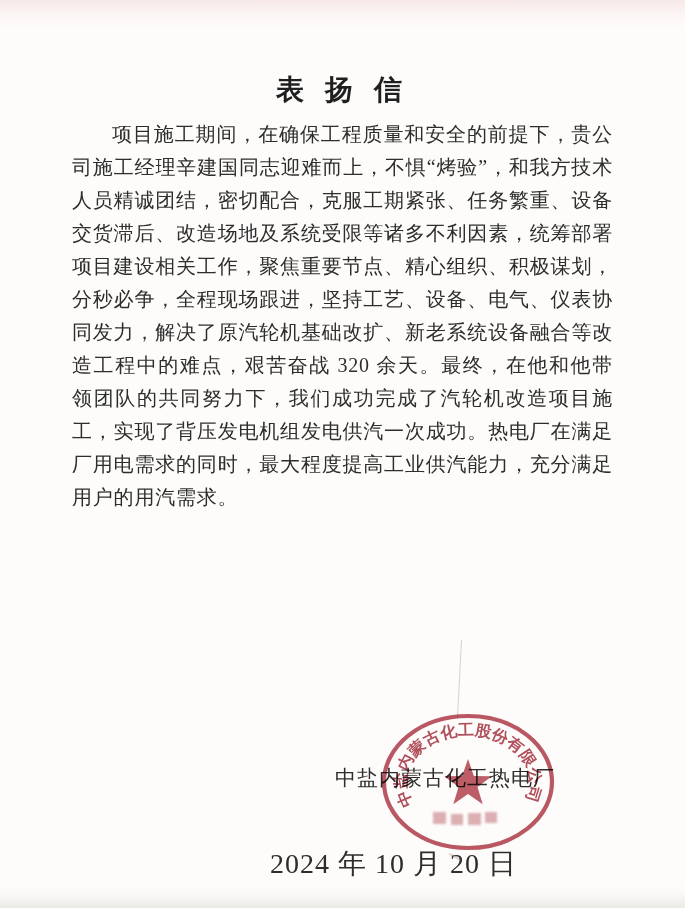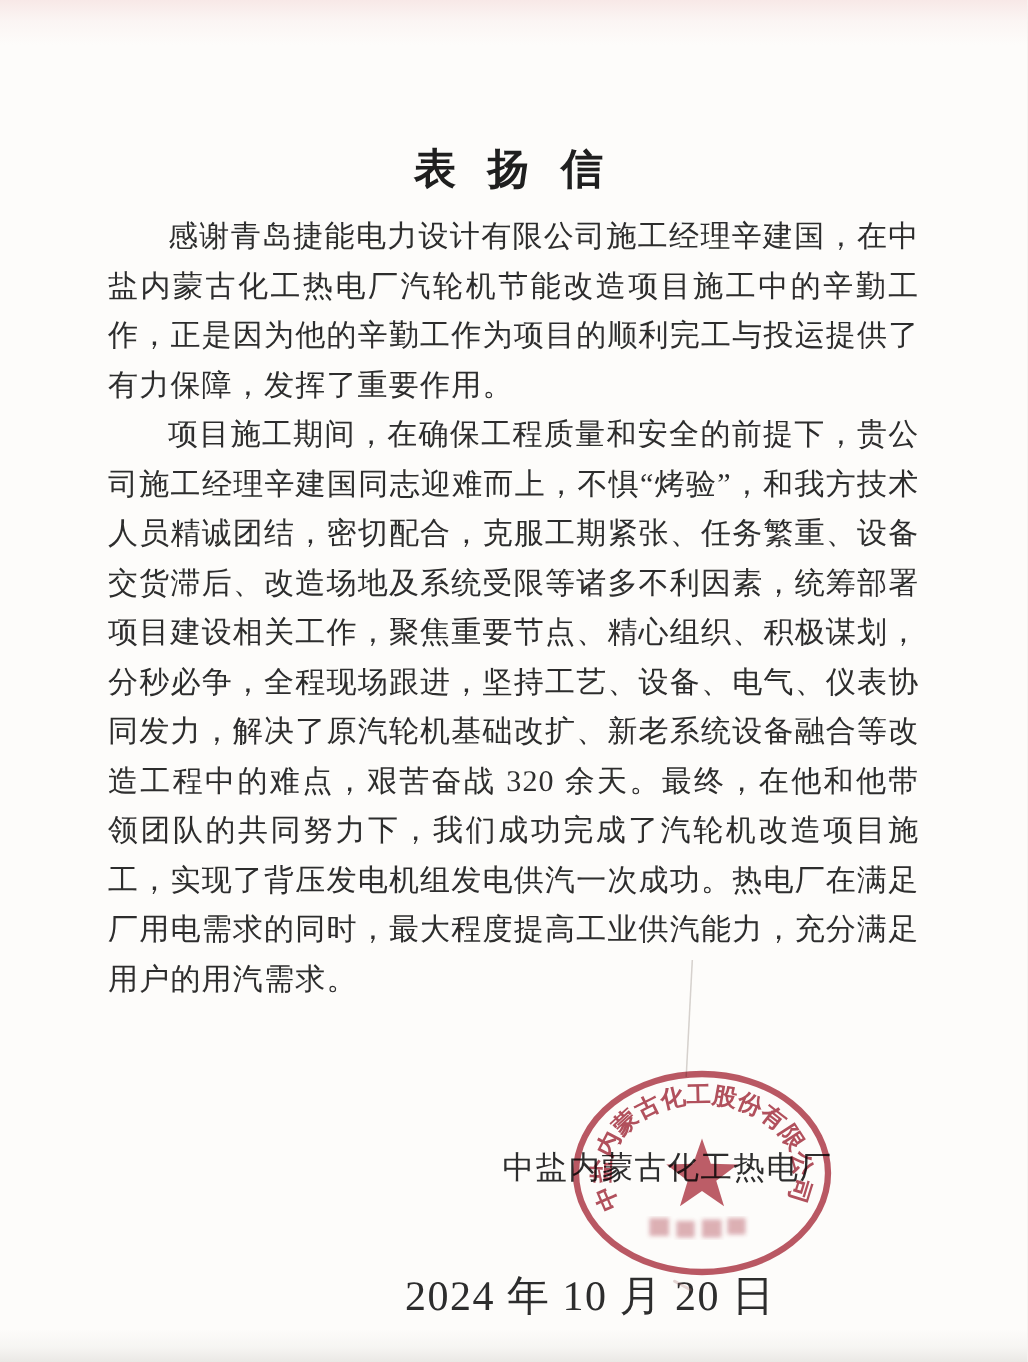--- a/index.html
+++ b/index.html
@@ -12,21 +12,21 @@
     position:relative;
     width:685px;height:908px;
     overflow:hidden;
     background:
       linear-gradient(180deg, rgba(238,196,196,0.35) 0px, rgba(238,196,196,0.12) 14px, rgba(255,255,255,0) 30px),
       linear-gradient(0deg, rgba(190,186,180,0.30) 0px, rgba(190,186,180,0.10) 10px, rgba(255,255,255,0) 22px),
       #fdfcfa;
     color:#2b2b2b;
   }
   .content{
-    padding:98px 72px 0 72px;
+    padding:74px 72px 0 72px;
   }
   .title{
     text-align:center;
     font-size:28px;
     font-weight:bold;
     letter-spacing:7px;
     color:#1f1f1f;
     margin:0 0 12px 0;
     line-height:32px;
   }
@@ -78,21 +78,20 @@
   }
 </style>
 </head>
 <body>
 
 <div class="page">
 
   <div class="content">
     <h1 class="title">表 扬 信</h1>
     <div class="bodytext">
-      <p>感谢青岛捷能电力设计有限公司施工经理辛建国，在中盐内蒙古化工热电厂汽轮机节能改造项目施工中的辛勤工作，正是因为他的辛勤工作为项目的顺利完工与投运提供了有力保障，发挥了重要作用。</p>
       <p>项目施工期间，在确保工程质量和安全的前提下，贵公司施工经理辛建国同志迎难而上，不惧“烤验”，和我方技术人员精诚团结，密切配合，克服工期紧张、任务繁重、设备交货滞后、改造场地及系统受限等诸多不利因素，统筹部署项目建设相关工作，聚焦重要节点、精心组织、积极谋划，分秒必争，全程现场跟进，坚持工艺、设备、电气、仪表协同发力，解决了原汽轮机基础改扩、新老系统设备融合等改造工程中的难点，艰苦奋战 320 余天。最终，在他和他带领团队的共同努力下，我们成功完成了汽轮机改造项目施工，实现了背压发电机组发电供汽一次成功。热电厂在满足厂用电需求的同时，最大程度提高工业供汽能力，充分满足用户的用汽需求。</p>
     </div>
   </div>
 
   <div class="crease"></div>
 
   <div class="sig-org">中盐内蒙古化工热电厂</div>
   <div class="sig-date">2024 年 10 月 20 日</div>
 
   <svg class="seal" viewBox="0 0 190 152" aria-hidden="true">

